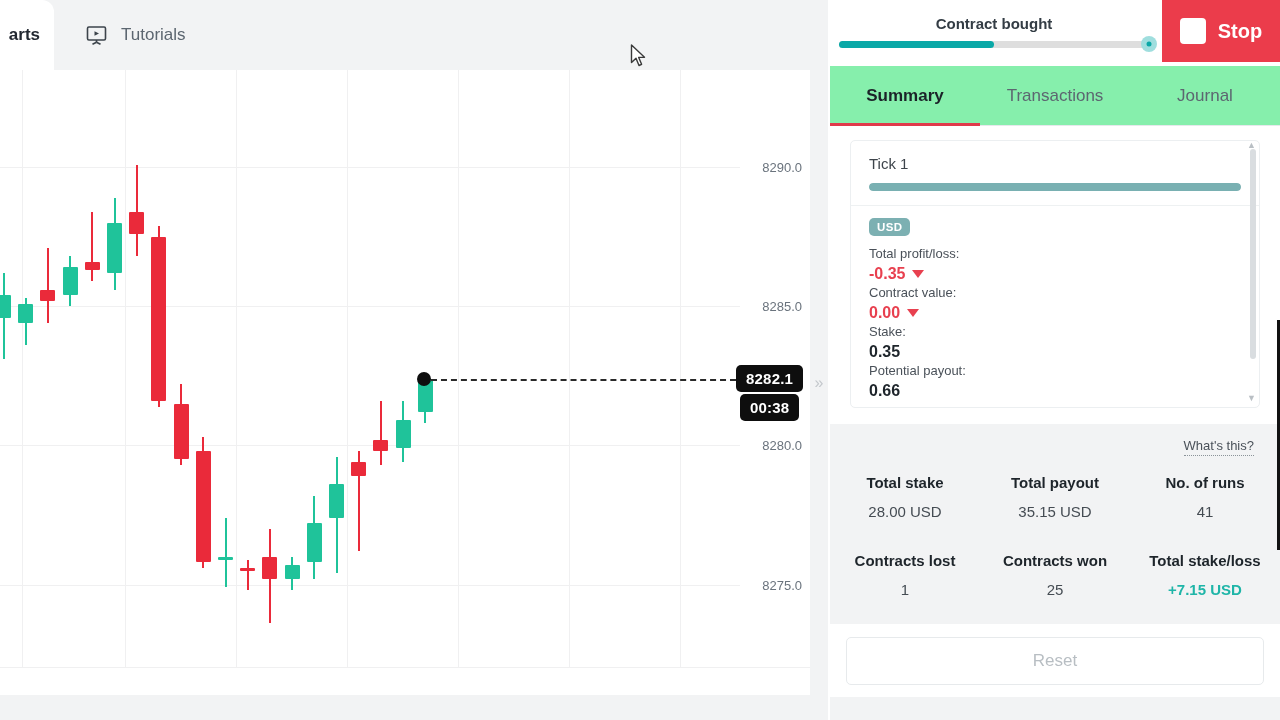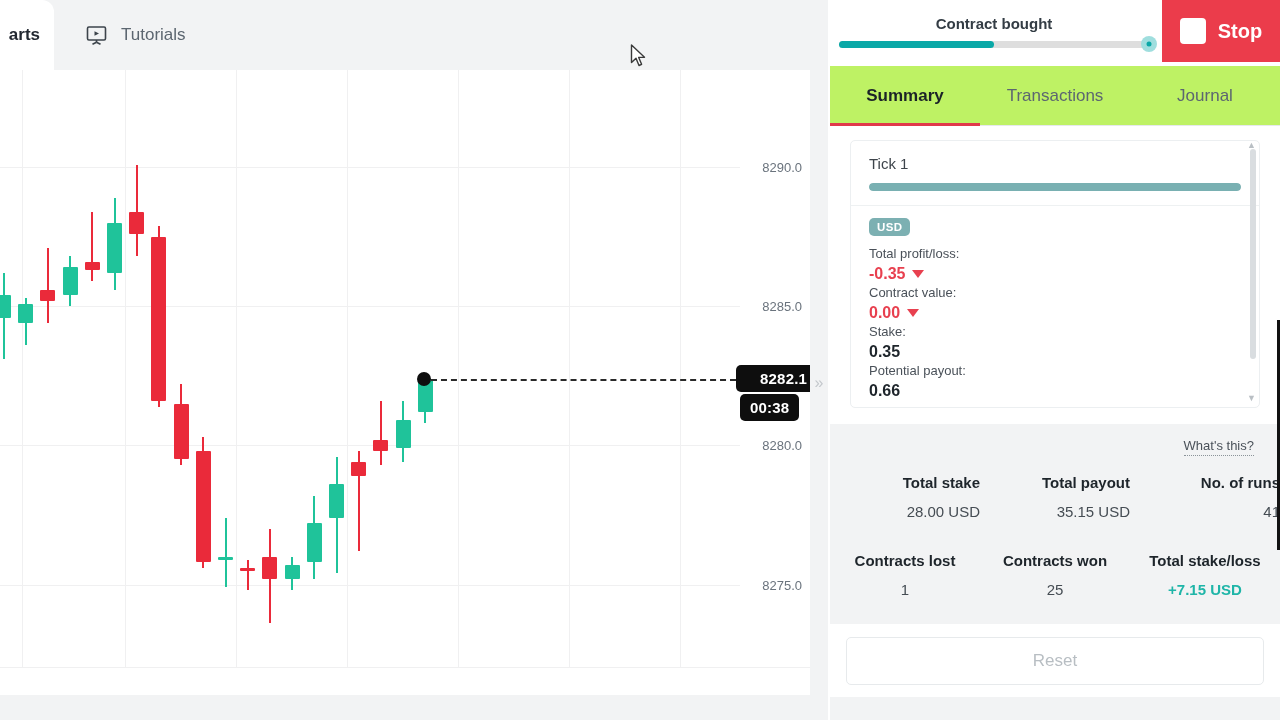--- a/index.html
+++ b/index.html
@@ -87,21 +87,21 @@
     border-radius: 50%; background: #0e0e0e;
   }
   #entry-line {
     position: absolute; height: 0;
     border-top: 2px dashed #2a2a2a;
   }
   #price-badge {
     position: absolute;
     background: #0e0e0e; color: #ffffff;
     font-size: 15px; font-weight: bold;
-    padding: 5px 24px; border-radius: 5px;
+    padding: 5px 10px; border-radius: 5px;
     letter-spacing: .2px;
   }
   #timer-badge {
     position: absolute;
     background: #0e0e0e; color: #ffffff;
     font-size: 15px; font-weight: bold;
     padding: 5px 10px; border-radius: 5px;
     letter-spacing: .2px;
   }
   #collapse-handle {
@@ -157,21 +157,21 @@
   }
   #progress-handle::after {
     content: ""; position: absolute;
     left: 50%; top: 50%; transform: translate(-50%, -50%);
     width: 5px; height: 5px; border-radius: 50%; background: #0aa8a7;
   }
 
   #tabs-row {
     position: absolute; left: 0; top: 66px;
     width: 450px; height: 60px;
-    background: #bef264;
+    background: #86efac;
     border-bottom: 1px solid #e6e9ec;
     display: flex; align-items: stretch;
   }
   .rtab {
     flex: 1; display: flex; align-items: center; justify-content: center;
     font-size: 17px; color: #5c6670; position: relative;
   }
   .rtab.active { color: #1b2228; font-weight: bold; }
   .rtab.active::after {
     content: ""; position: absolute; left: 0; right: 0; bottom: -1px;
@@ -262,21 +262,21 @@
   #whats-this {
     position: absolute; right: 26px; top: 14px;
     font-size: 13px; color: #4a5159;
     border-bottom: 1px dotted #8b9399;
     padding-bottom: 2px;
   }
   .stats-row {
     display: grid; grid-template-columns: 1fr 1fr 1fr;
     text-align: center;
   }
-  #stats-row-1 { margin-top: 42px; text-align: right; }
+  #stats-row-1 { margin-top: 42px; }
   #stats-row-2 { margin-top: 32px; }
   .stat-title { font-size: 15px; font-weight: bold; color: #1e252b; }
   .stat-value { font-size: 15px; color: #454c53; margin-top: 12px; }
   .stat-value.profit { color: #1fb5a8; font-weight: bold; }
 
   #reset-area {
     position: absolute; left: 0; top: 624px;
     width: 450px; height: 96px;
     background: #ffffff;
     display: flex; align-items: flex-start; justify-content: center;

